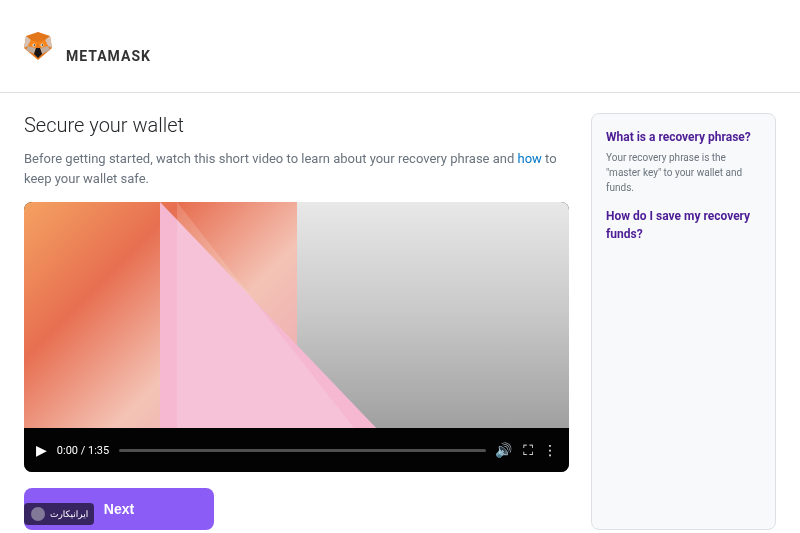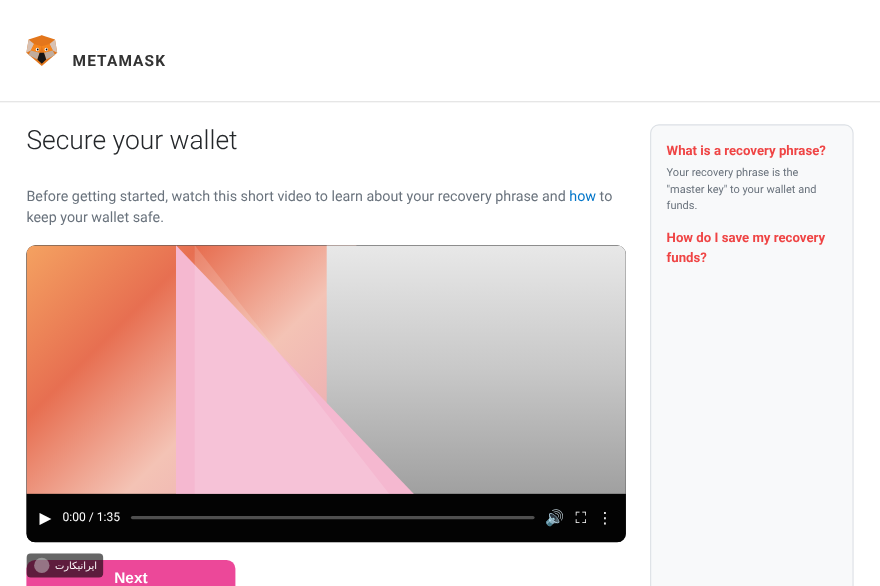--- a/index.html
+++ b/index.html
@@ -37,24 +37,24 @@
       padding: 20px 24px;
       gap: 20px;
     }
 
     .left-section {
       flex: 1;
       min-width: 0;
     }
 
     .page-title {
-      font-size: 24px;
+      font-size: 20px;
       font-weight: 300;
       color: #24272a;
-      margin-bottom: 28px;
+      margin-bottom: 12px;
       line-height: 1.2;
     }
 
     .description {
       font-size: 13px;
       color: #6a737d;
       line-height: 1.5;
       margin-bottom: 14px;
     }
 
@@ -180,26 +180,26 @@
 
     .more-btn {
       color: #fff;
       font-size: 14px;
       cursor: pointer;
       flex-shrink: 0;
     }
 
     .next-button {
       margin-top: 16px;
-      background: #ec4899;
+      background: #8b5cf6;
       color: #fff;
       border: none;
       border-radius: 8px;
       width: 190px;
-      height: 32px;
+      height: 42px;
       font-size: 14px;
       font-weight: 600;
       cursor: pointer;
       display: block;
     }
 
     .right-section {
       width: 185px;
       flex-shrink: 0;
       background: #f8f9fa;
@@ -207,21 +207,21 @@
       border-radius: 8px;
       padding: 14px;
       font-size: 12px;
       line-height: 1.5;
       color: #24272a;
     }
 
     .faq-title {
       font-weight: 700;
       font-size: 12px;
-      color: #ef4444;
+      color: #4c1d95;
       margin-bottom: 4px;
     }
 
     .faq-body {
       font-size: 10px;
       color: #6a737d;
       margin-bottom: 12px;
       line-height: 1.5;
     }
 

